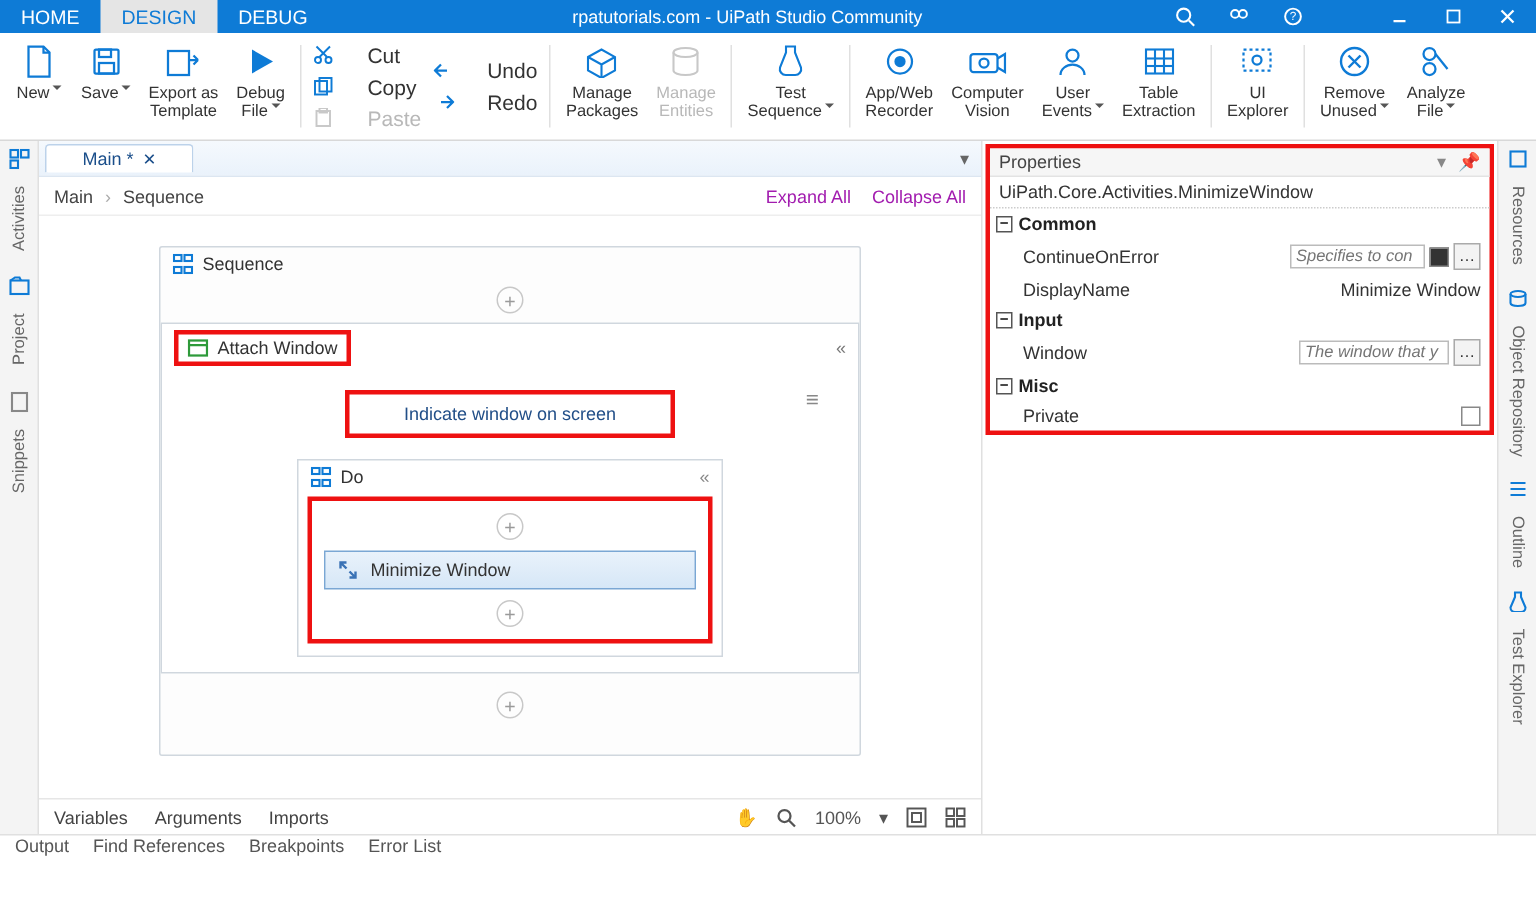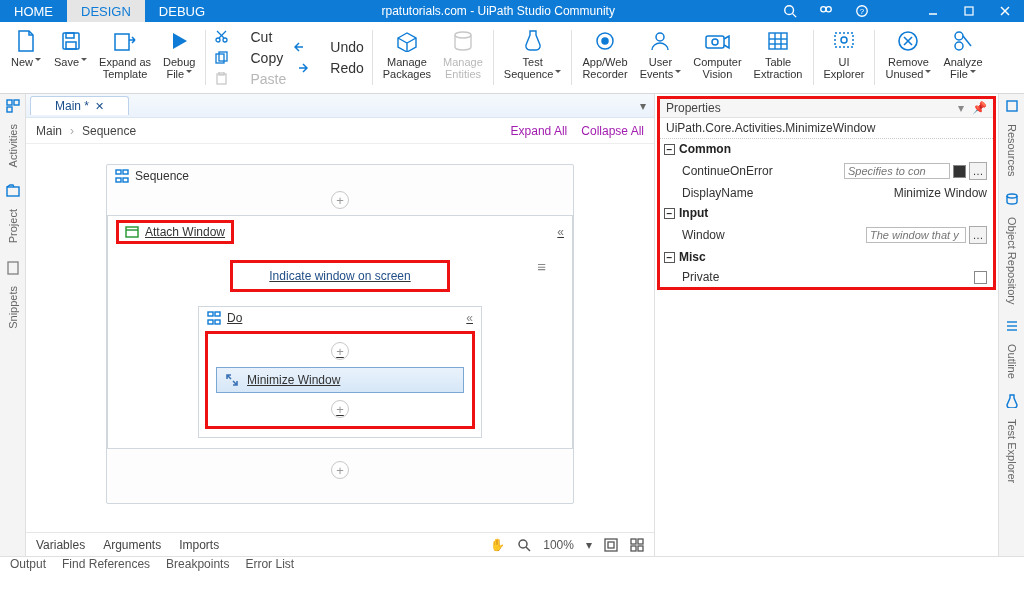--- a/index.html
+++ b/index.html
@@ -44,21 +44,21 @@
 .breadcrumb .sep-c { color: #aaa; }
 .breadcrumb .right { margin-left: auto; display: flex; gap: 14px; color: #a21caf; }
 
 .canvas { flex: 1; background: #fff; overflow: auto; padding: 20px 50px; }
 .seq-box { width: 468px; margin-left: 30px; border: 1px solid #d0d7de; background: #fdfdfd; border-radius: 2px; padding-bottom: 20px; }
 .seq-hdr { display: flex; align-items: center; gap: 6px; padding: 4px 8px; font-size: 12px; color: #333; }
 .seq-hdr .sq-ico { width:14px; height:14px; }
 .plus-row { display: flex; justify-content: center; padding: 4px 0; }
 .plus { width: 18px; height: 18px; border: 1px solid #c8c8c8; border-radius: 50%; display: flex; align-items: center; justify-content: center; color: #9a9a9a; font-size: 13px; cursor:pointer; }
 
-.attach-box { margin: 2px 0 0 0; border: 1px solid #d0d7de; background: #fff; text-decoration: underline; }
+.attach-box { margin: 2px 0 0 0; border: 1px solid #d0d7de; background: #fff; }
 .attach-hdr { display: flex; align-items: center; padding: 4px 8px; position: relative; }
 .redbox { border: 3px solid #e11; }
 .attach-hdr-inner { display: flex; align-items: center; gap: 6px; }
 .attach-actions { margin-left: auto; display:flex; gap:10px; color:#777; }
 .indicate-row { display:flex; justify-content:center; padding: 12px 0 6px 0; position:relative; }
 .indicate { border: 3px solid #e11; padding: 6px 36px; font-size: 12px; color: #224f88; }
 .ham { position:absolute; right:26px; top:10px; color:#888; font-size:15px; }
 
 .do-box { margin: 8px 90px 10px 90px; border: 1px solid #d0d7de; background: #fff; }
 .do-hdr { display:flex; align-items:center; padding: 4px 8px; gap:6px; }
@@ -72,21 +72,21 @@
 
 .props { width: 344px; border-left: 1px solid #e0e0e0; display:flex; flex-direction:column; }
 .props .outer-red { border: 3px solid #e11; margin: 2px 2px 0 2px; flex-shrink: 0; }
 .props-hdr { display:flex; align-items:center; padding: 2px 6px; font-size:12px; color:#444; background:#f6f6f6; border-bottom:1px solid #e3e3e3; }
 .props-hdr .ract { margin-left:auto; display:flex; gap:8px; color:#888; }
 .props-sub { padding: 3px 6px; font-size: 12px; border-bottom:1px dotted #ccc; color:#333; }
 .pgroup { display:flex; align-items:center; padding: 3px 4px; font-size:12px; font-weight:bold; color:#222; gap:4px; }
 .pgroup .box { width:11px; height:11px; border:1px solid #555; display:flex; align-items:center; justify-content:center; font-size:10px; line-height:9px; }
 .prow { display:flex; align-items:center; padding: 3px 6px 3px 22px; font-size:12px; color:#333; }
 .prow .val { margin-left:auto; display:flex; align-items:center; gap:3px; }
-.prow input.txt { width: 106px; font-size:11px; font-style:italic; color:#888; border:1px solid #bbb; padding:1px 3px; }
+.prow input.txt { width: 90px; font-size:11px; font-style:italic; color:#888; border:1px solid #bbb; padding:1px 3px; }
 .prow .dotbtn { width:18px; height:18px; border:1px solid #aaa; background:#f3f3f3; font-size:11px; display:flex; align-items:center; justify-content:center; cursor:pointer; }
 .prow .chk { width:13px; height:13px; border:1px solid #888; }
 .prow .chk.filled { background:#333; }
 .props .blank { flex:1; }
 
 
 .right-rail { width: 26px; background:#f4f4f4; border-left:1px solid #e0e0e0; display:flex; flex-direction:column; align-items:center; padding-top:4px; gap:6px; }
 .right-rail .vlabel { writing-mode: vertical-rl; font-size:11px; color:#666; margin:4px 0 8px 0; }
 .right-rail .rico { width:16px; height:16px; display:flex; align-items:center; justify-content:center; color:#0e7bd6; }
 
@@ -164,21 +164,21 @@
       </div>
       <div class="lbl caret">Save</div>
     </div>
   <div class="rbtn">
       <div class="ico">
         <svg width="24" height="22" fill="none" stroke="#0e7bd6" stroke-width="1.5">
           <rect x="2" y="4" width="14" height="16"></rect>
           <path d="M16 10h6m0 0-3-3m3 3-3 3"></path>
         </svg>
       </div>
-      <div class="lbl">Expand as
+      <div class="lbl">Export as
 Template</div>
     </div>
   <div class="rbtn">
       <div class="ico">
         <svg width="22" height="22" fill="#0e7bd6">
           <polygon points="5,3 19,11 5,19"></polygon>
         </svg>
       </div>
       <div class="lbl caret">Debug
 File</div>
@@ -270,38 +270,38 @@
         <svg width="24" height="22" fill="none" stroke="#0e7bd6" stroke-width="1.5">
           <circle cx="12" cy="11" r="8"></circle>
           <circle cx="12" cy="11" r="3" fill="#0e7bd6"></circle>
         </svg>
       </div>
       <div class="lbl">App/Web
 Recorder</div>
     </div>
   <div class="rbtn">
       <div class="ico">
-        <svg width="22" height="22" fill="none" stroke="#0e7bd6" stroke-width="1.5">
-          <circle cx="11" cy="7" r="4"></circle>
-          <path d="M3 20c0-4 4-7 8-7s8 3 8 7"></path>
-        </svg>
-      </div>
-      <div class="lbl caret">User
-Events</div>
-    </div>
-  <div class="rbtn">
-      <div class="ico">
         <svg width="26" height="20" fill="none" stroke="#0e7bd6" stroke-width="1.5">
           <rect x="2" y="5" width="18" height="12" rx="2"></rect>
           <circle cx="11" cy="11" r="3"></circle>
           <path d="M20 8l5-3v12l-5-3"></path>
         </svg>
       </div>
       <div class="lbl">Computer
 Vision</div>
+    </div>
+  <div class="rbtn">
+      <div class="ico">
+        <svg width="22" height="22" fill="none" stroke="#0e7bd6" stroke-width="1.5">
+          <circle cx="11" cy="7" r="4"></circle>
+          <path d="M3 20c0-4 4-7 8-7s8 3 8 7"></path>
+        </svg>
+      </div>
+      <div class="lbl caret">User
+Events</div>
     </div>
   <div class="rbtn">
       <div class="ico">
         <svg width="22" height="22" fill="none" stroke="#0e7bd6" stroke-width="1.4">
           <rect x="2" y="3" width="18" height="16"></rect>
           <line x1="2" y1="9" x2="20" y2="9"></line>
           <line x1="2" y1="14" x2="20" y2="14"></line>
           <line x1="8" y1="3" x2="8" y2="19"></line>
           <line x1="14" y1="3" x2="14" y2="19"></line>
         </svg>

